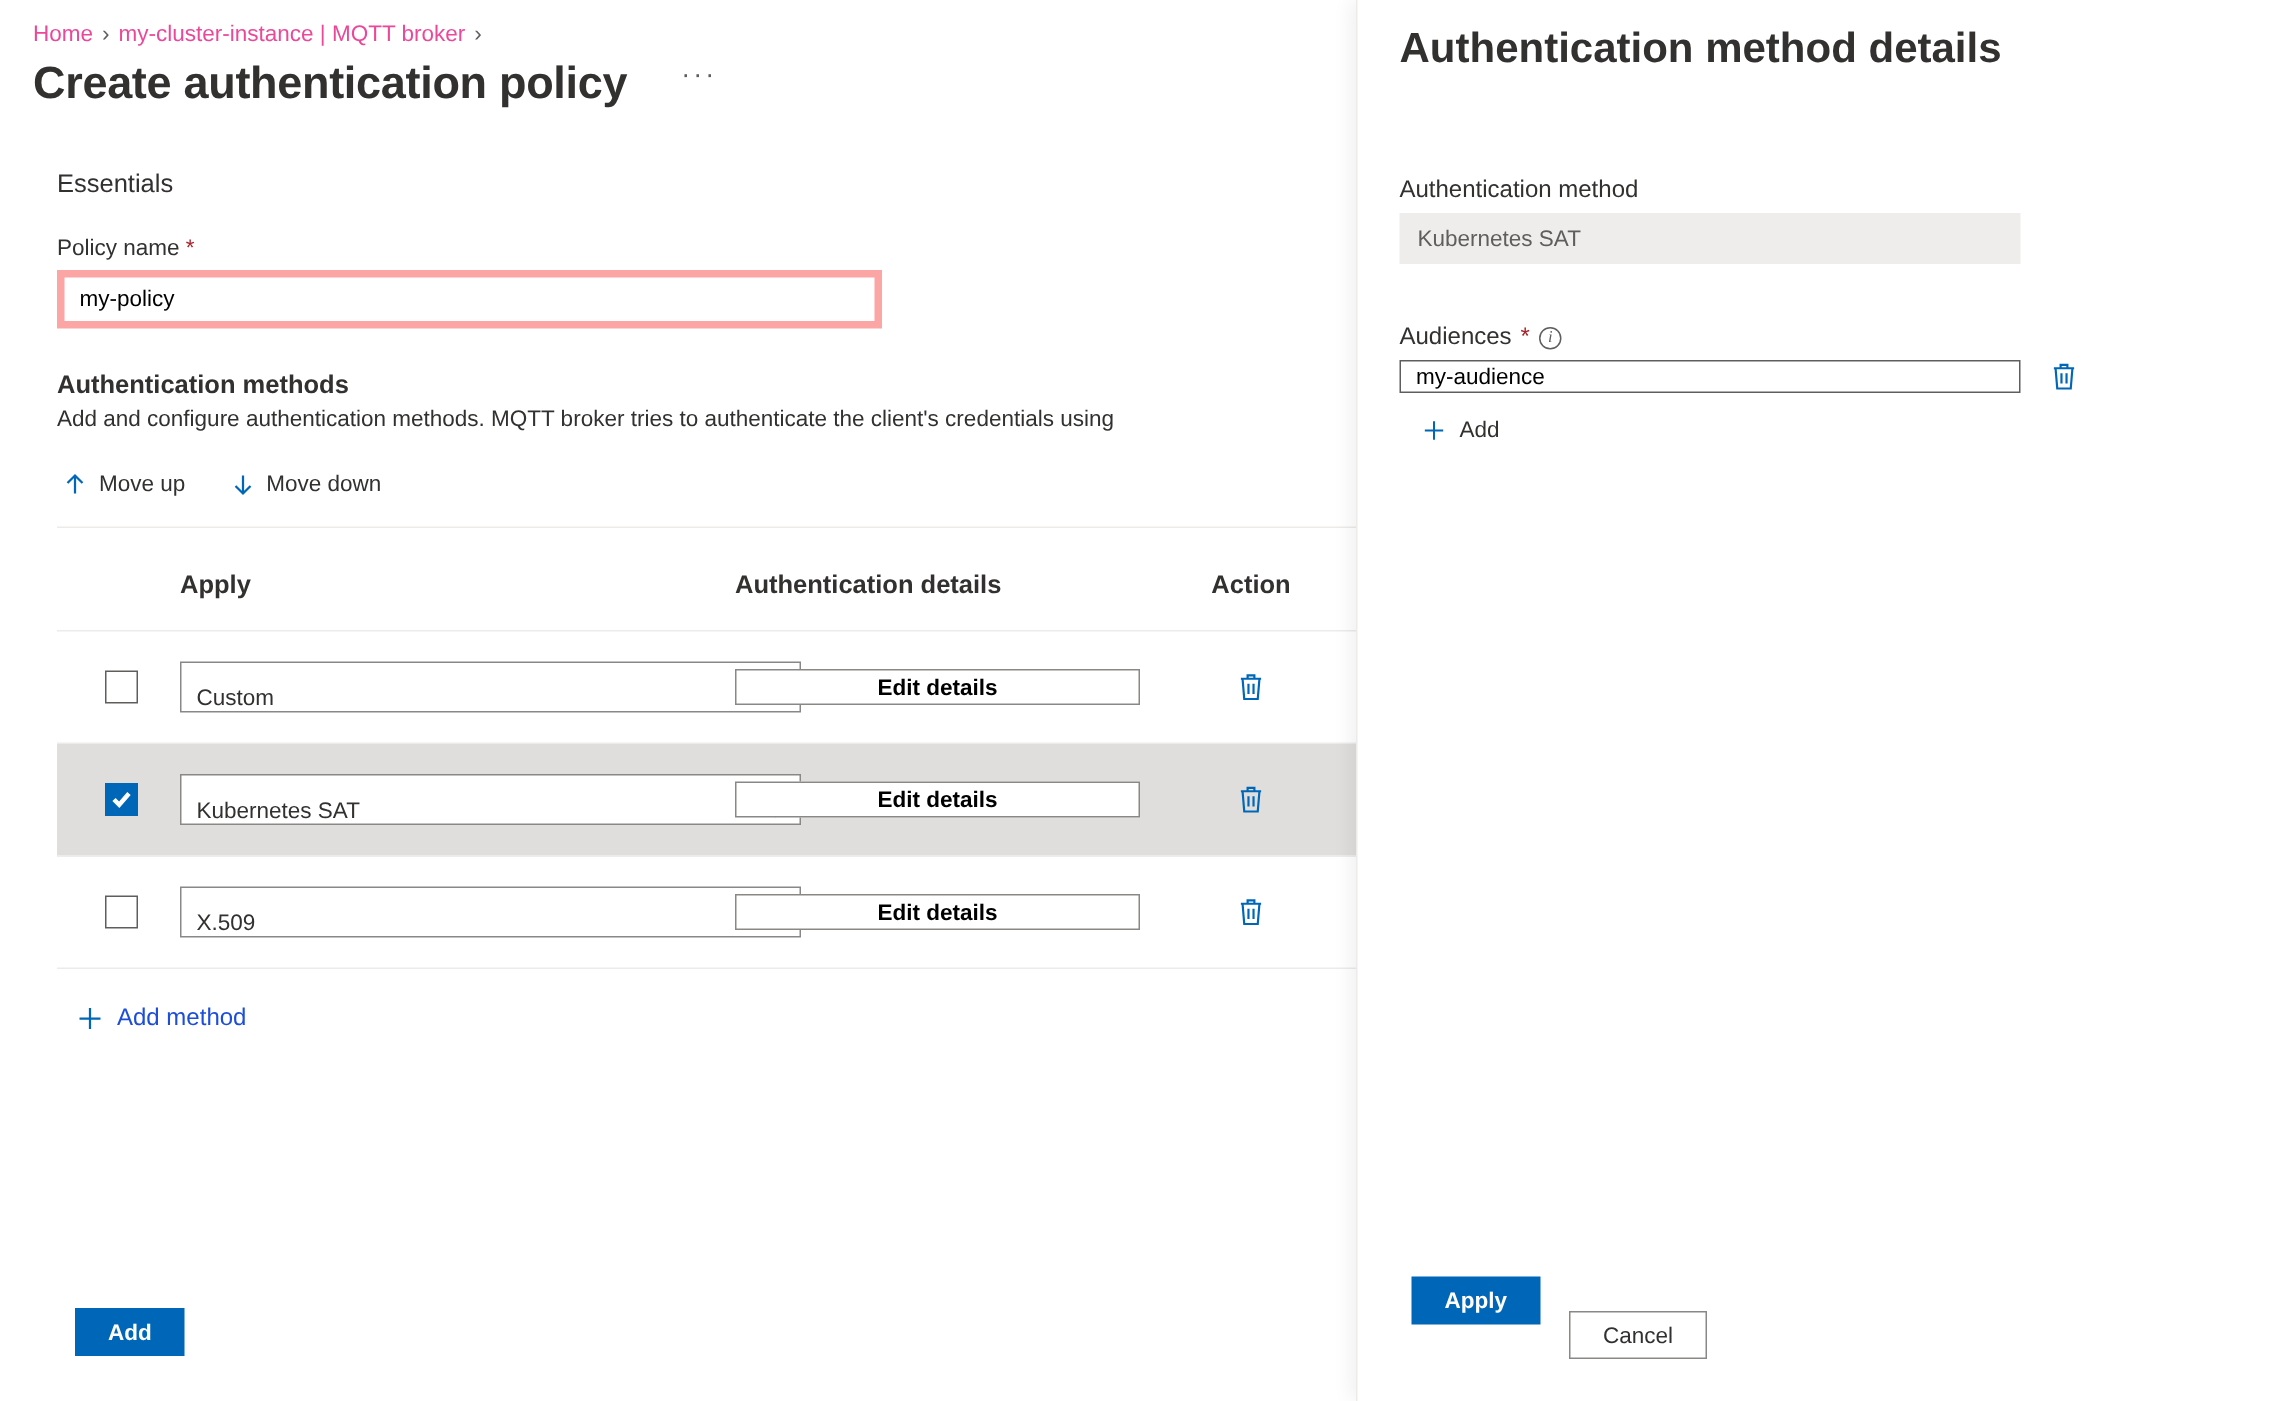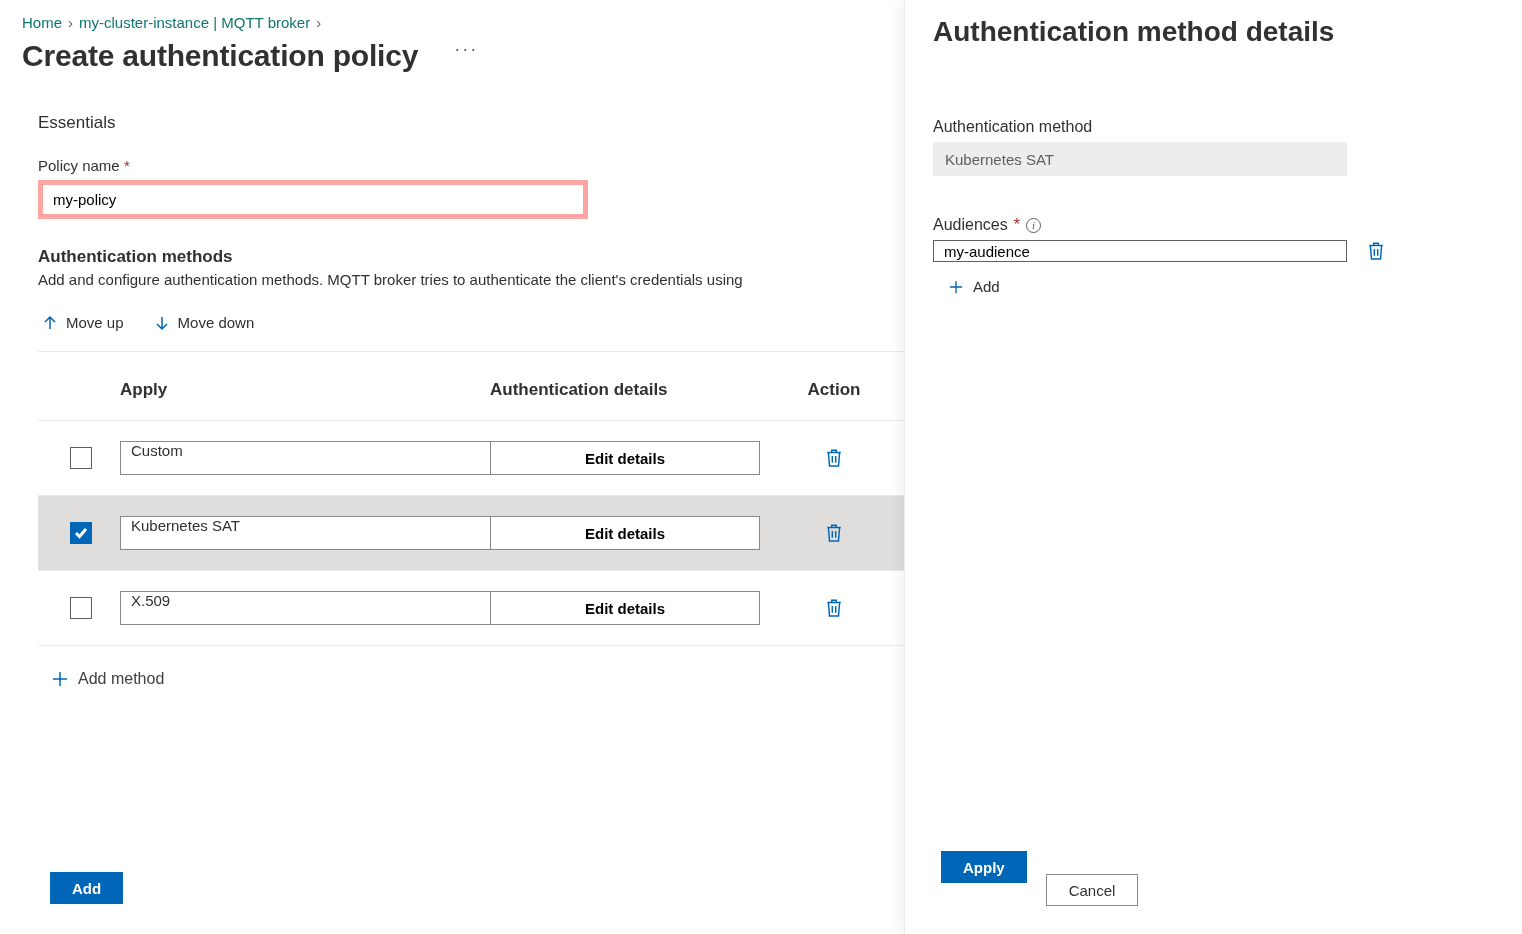--- a/index.html
+++ b/index.html
@@ -20,21 +20,21 @@
       display: flex;
       flex-direction: column;
     }
     .breadcrumb {
       display: flex;
       align-items: center;
       gap: 6px;
       font-size: 15px;
       margin-bottom: 8px;
     }
-    .breadcrumb a { color: #0f766e; text-decoration: none; cursor: pointer; }
+    .breadcrumb a { color: #ec4899; text-decoration: none; cursor: pointer; }
     .breadcrumb .sep { color: #605e5c; }
     .page-title-row { display: flex; align-items: flex-start; gap: 36px; margin-bottom: 40px; }
     .page-title { font-size: 30px; font-weight: 600; letter-spacing: -0.2px; }
     .ellipsis { font-size: 18px; color: #605e5c; cursor: pointer; letter-spacing: 2px; }
 
     .section-label { font-size: 17px; font-weight: 400; margin-bottom: 24px; }
     .field-label { font-size: 15px; margin-bottom: 6px; }
     .required { color: #a4262c; }
     .text-input {
       width: 550px;
@@ -77,37 +77,37 @@
     .checkbox-cell { display: flex; justify-content: center; padding-left: 4px;}
     .checkbox {
       width: 22px; height: 22px; border: 1px solid #605e5c; background: #fff;
       display: inline-flex; align-items: center; justify-content: center; cursor: pointer;
     }
     .checkbox.checked { background: #0067b8; border-color: #0067b8; }
     .checkbox.checked svg { width: 14px; height: 14px; stroke: #fff; stroke-width: 3; fill: none; }
 
     .dropdown {
       width: 414px; height: 34px; border: 1px solid #8a8886; background: #fff;
-      display: flex; align-items: flex-start; justify-content: space-between;
+      display: flex; align-items: flex-end; justify-content: space-between;
       padding: 0 10px; font-size: 15px; cursor: pointer;
     }
     .dropdown svg { width: 12px; height: 12px; fill: #605e5c; }
 
     .edit-btn {
-      width: 270px; height: 34px; border: 1px solid #8a8886; background: #fff;
+      width: 270px; height: 24px; border: 1px solid #8a8886; background: #fff;
       font-size: 15px; font-weight: 600; font-family: inherit; cursor: pointer;
     }
     .action-cell { display: flex; justify-content: center; }
     .trash-icon { width: 18px; height: 20px; cursor: pointer; }
     .trash-icon svg { stroke: #0067b8; fill: none; stroke-width: 1.3; }
 
     .add-method-btn {
       display: inline-flex; align-items: center; gap: 10px;
       background: none; border: none; font-size: 16px; font-family: inherit;
-      color: #404040; cursor: pointer; margin-top: 22px; padding: 2px 4px 2px 14px;
+      color: #1d4ed8; cursor: pointer; margin-top: 22px; padding: 2px 4px 2px 14px;
     }
     .add-method-btn svg { width: 16px; height: 16px; stroke: #0067b8; stroke-width: 1.5; }
 
     .footer {
       margin-top: auto;
       padding: 20px 0 30px 28px;
     }
     .btn-primary {
       background: #0067b8; color: #fff; border: none;
       height: 32px; padding: 0 22px; font-size: 15px; font-weight: 600;

